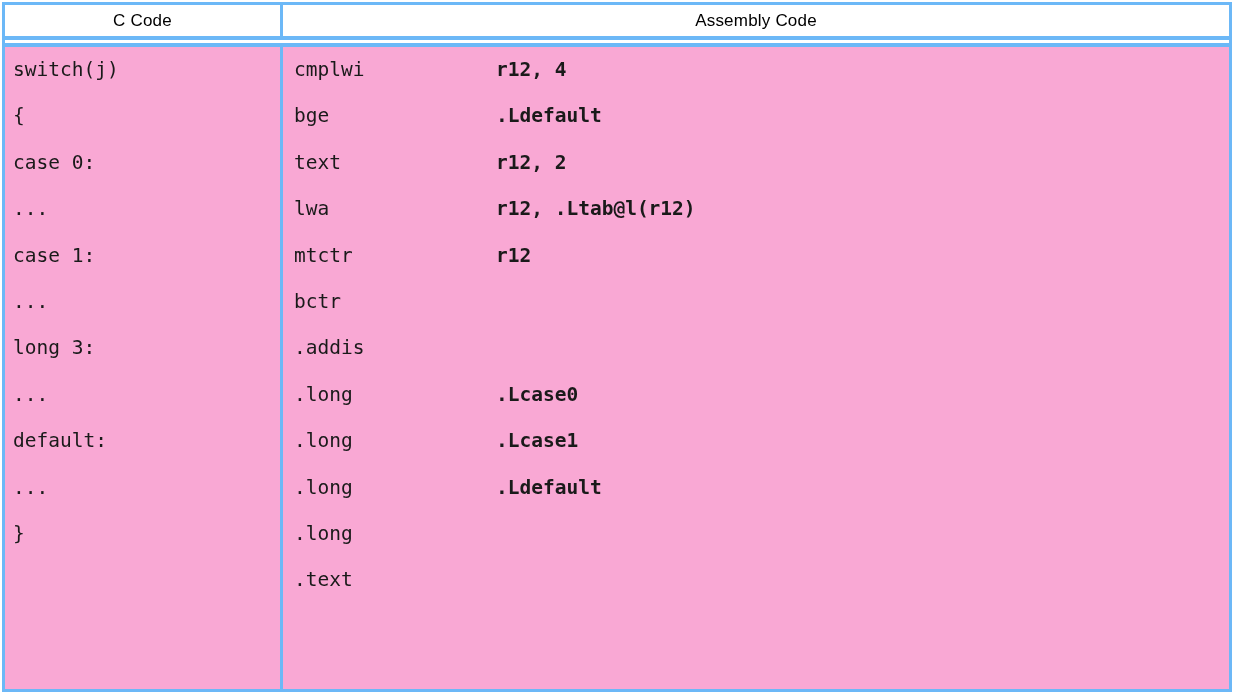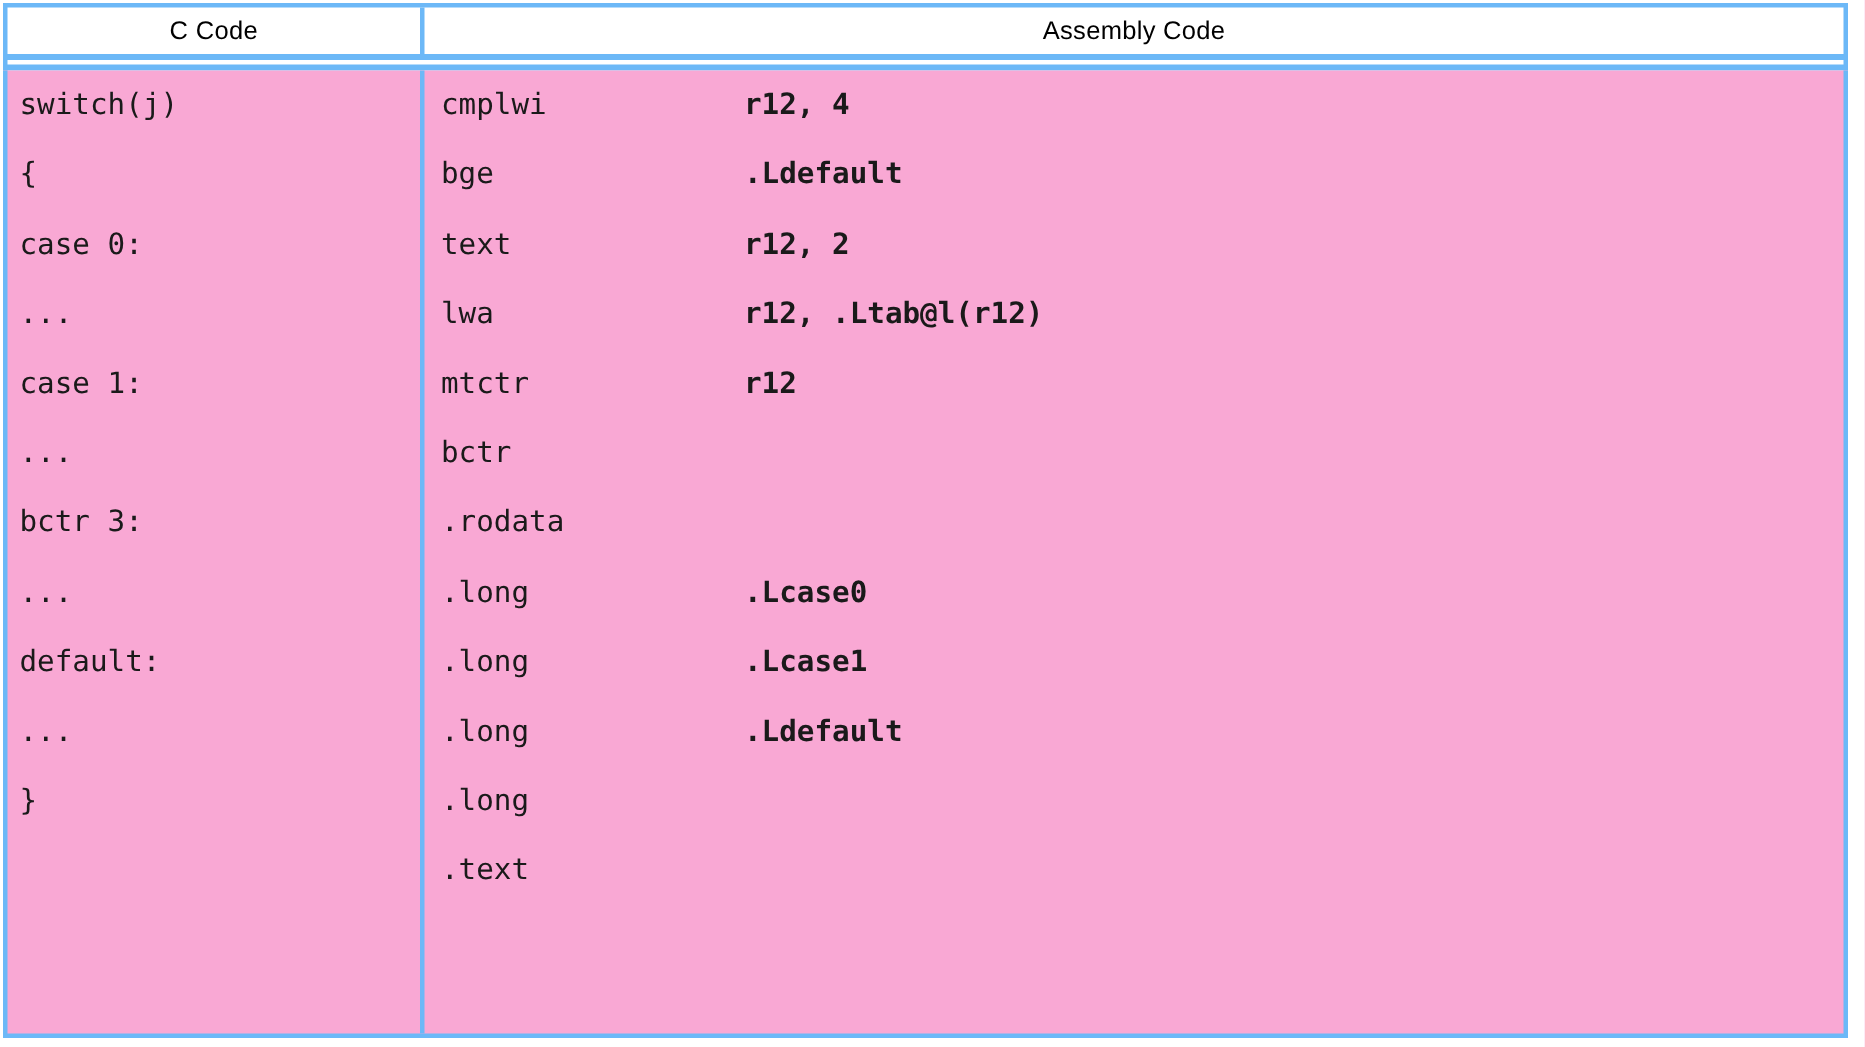--- a/index.html
+++ b/index.html
@@ -144,37 +144,37 @@
   <div class="double-rule"></div>
 
   <div class="tbody">
     <div class="col-c" id="col-c">
         <div class="code-line">switch(j)</div>
         <div class="code-line">{</div>
         <div class="code-line">case 0:</div>
         <div class="code-line">...</div>
         <div class="code-line">case 1:</div>
         <div class="code-line">...</div>
-        <div class="code-line">bctr 3:</div>
+        <div class="code-line">long 3:</div>
         <div class="code-line">...</div>
         <div class="code-line">default:</div>
         <div class="code-line">...</div>
         <div class="code-line">}</div>
         <div class="code-line"></div>
         <div class="code-line"></div>
         <div class="code-line"></div>
       </div>
     <div class="col-asm" id="col-asm">
         <div class="code-line"><span class="mnemonic">cmplwi</span><span class="operand">r12, 4</span></div>
         <div class="code-line"><span class="mnemonic">bge</span><span class="operand">.Ldefault</span></div>
         <div class="code-line"><span class="mnemonic">text</span><span class="operand">r12, 2</span></div>
         <div class="code-line"><span class="mnemonic">lwa</span><span class="operand">r12, .Ltab@l(r12)</span></div>
         <div class="code-line"><span class="mnemonic">mtctr</span><span class="operand">r12</span></div>
         <div class="code-line"><span class="mnemonic">bctr</span><span class="operand"></span></div>
-        <div class="code-line"><span class="mnemonic">.rodata</span><span class="operand"></span></div>
+        <div class="code-line"><span class="mnemonic">.addis</span><span class="operand"></span></div>
         <div class="code-line"><span class="mnemonic">.long</span><span class="operand">.Lcase0</span></div>
         <div class="code-line"><span class="mnemonic">.long</span><span class="operand">.Lcase1</span></div>
         <div class="code-line"><span class="mnemonic">.long</span><span class="operand">.Ldefault</span></div>
         <div class="code-line"><span class="mnemonic">.long</span></div>
         <div class="code-line"><span class="mnemonic">.text</span><span class="operand"></span></div>
       </div>
   </div>
 
 </div>
 

